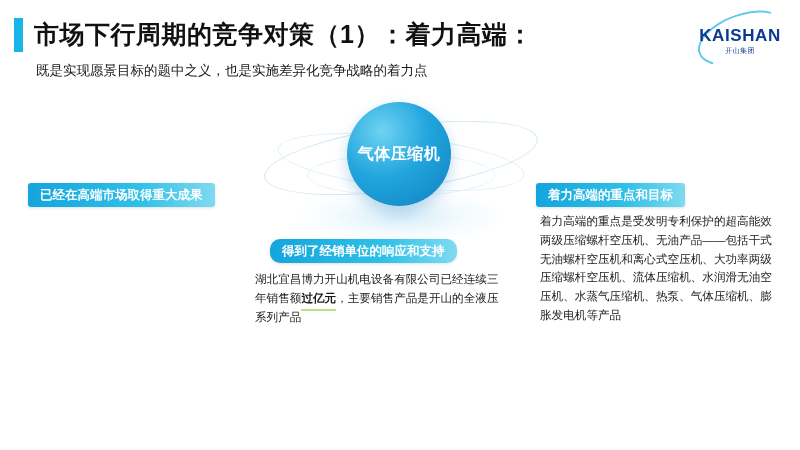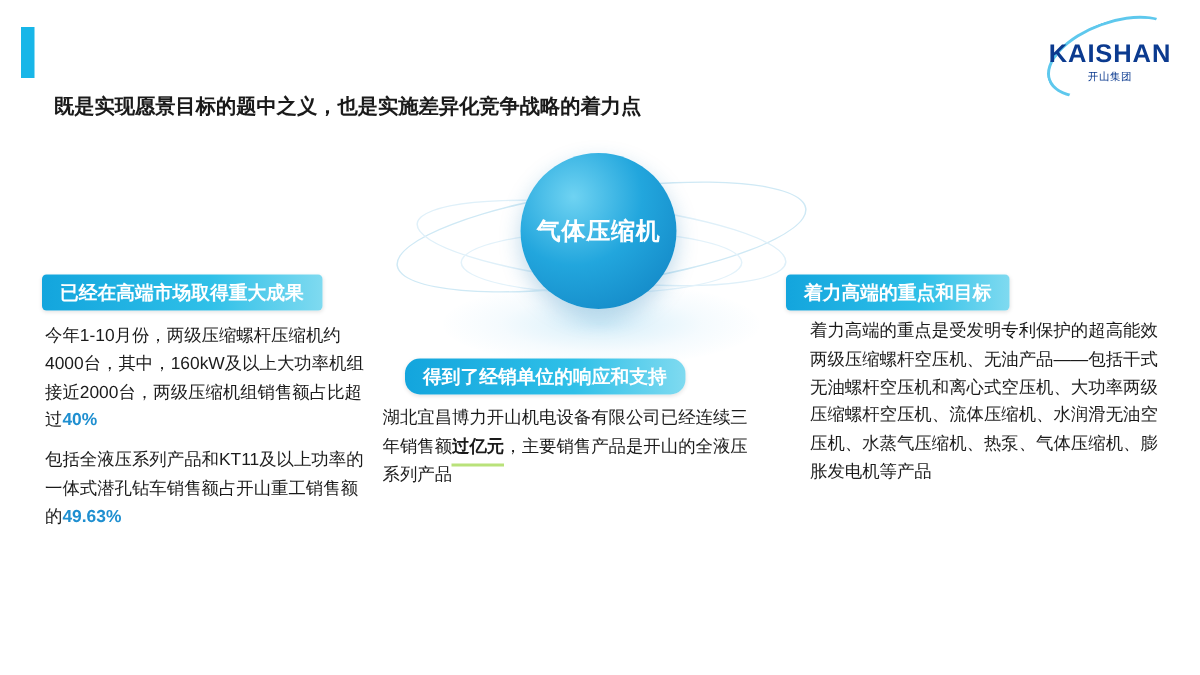--- a/index.html
+++ b/index.html
@@ -42,21 +42,21 @@
     font-size: 25px;
     font-weight: bold;
     color: #111111;
     letter-spacing: 0.5px;
     white-space: nowrap;
   }
   .subtitle {
     position: absolute;
     left: 36px; top: 62px;
     font-size: 13.5px;
-    font-weight: bold;
+    font-weight: normal;
     color: #1a1a1a;
     white-space: nowrap;
   }
   .logo {
     position: absolute;
     right: 12px; top: 10px;
     width: 96px; height: 52px;
     display: flex;
     align-items: center;
     justify-content: center;
@@ -155,21 +155,21 @@
     box-shadow: 0 1px 3px rgba(0,0,0,0.12);
   }
   .ribbon span {
     color: #ffffff;
     font-size: 12.5px;
     font-weight: bold;
     white-space: nowrap;
   }
   .ribbon-left  { left: 28px;  top: 183px; }
   .ribbon-mid   { left: 270px; top: 239px; border-radius: 10px; }
-  .ribbon-right { left: 524px; top: 183px; text-align: center; }
+  .ribbon-right { left: 536px; top: 183px; text-align: center; }
 
   
   .col {
     position: absolute;
     font-size: 11.6px;
     line-height: 1.62;
     color: #1b1b1b;
   }
   .col p { margin: 0 0 8px 0; }
   .col-left  { left: 30px;  top: 215px; width: 214px; }
@@ -185,20 +185,21 @@
     background: #ffffff;
   }
 </style>
 </head>
 <body>
 
 <div class="slide">
 
   <div class="header">
     <div class="accent-bar"></div>
+    <div class="title">市场下行周期的竞争对策（1）：着力高端：</div>
     <div class="subtitle">既是实现愿景目标的题中之义，也是实施差异化竞争战略的着力点</div>
     <div class="logo">
       <div class="logo-swoosh"></div>
       <div class="logo-text">KAISHAN</div>
       <div class="logo-sub">开山集团</div>
     </div>
   </div>
 
   <div class="graphic">
     <div class="ellipse-a"></div>
@@ -213,24 +214,20 @@
   <div class="ribbon ribbon-left">
     <span>已经在高端市场取得重大成果</span>
   </div>
   <div class="ribbon ribbon-mid">
     <span>得到了经销单位的响应和支持</span>
   </div>
   <div class="ribbon ribbon-right">
     <span>着力高端的重点和目标</span>
   </div>
 
-  <div class="col col-left">
-      <p><span>今年1-10月份，两级压缩螺杆压缩机约4000台，其中，160kW及以上大功率机组接近2000台，两级压缩机组销售额占比超过</span><span class="hl">40%</span></p>
-      <p><span>包括全液压系列产品和KT11及以上功率的一体式潜孔钻车销售额占开山重工销售额的</span><span class="hl">49.63%</span></p>
-    </div>
   <div class="col col-mid">
       <p><span>湖北宜昌博力开山机电设备有限公司已经连续三年销售额</span><span class="hl-ul">过亿元</span><span>，主要销售产品是开山的全液压系列产品</span></p>
     </div>
   <div class="col col-right">
       <p><span>着力高端的重点是受发明专利保护的超高能效两级压缩螺杆空压机、无油产品——包括干式无油螺杆空压机和离心式空压机、大功率两级压缩螺杆空压机、流体压缩机、水润滑无油空压机、水蒸气压缩机、热泵、气体压缩机、膨胀发电机等产品</span></p>
     </div>
 
   <div class="footer-band"></div>
 </div>
 

